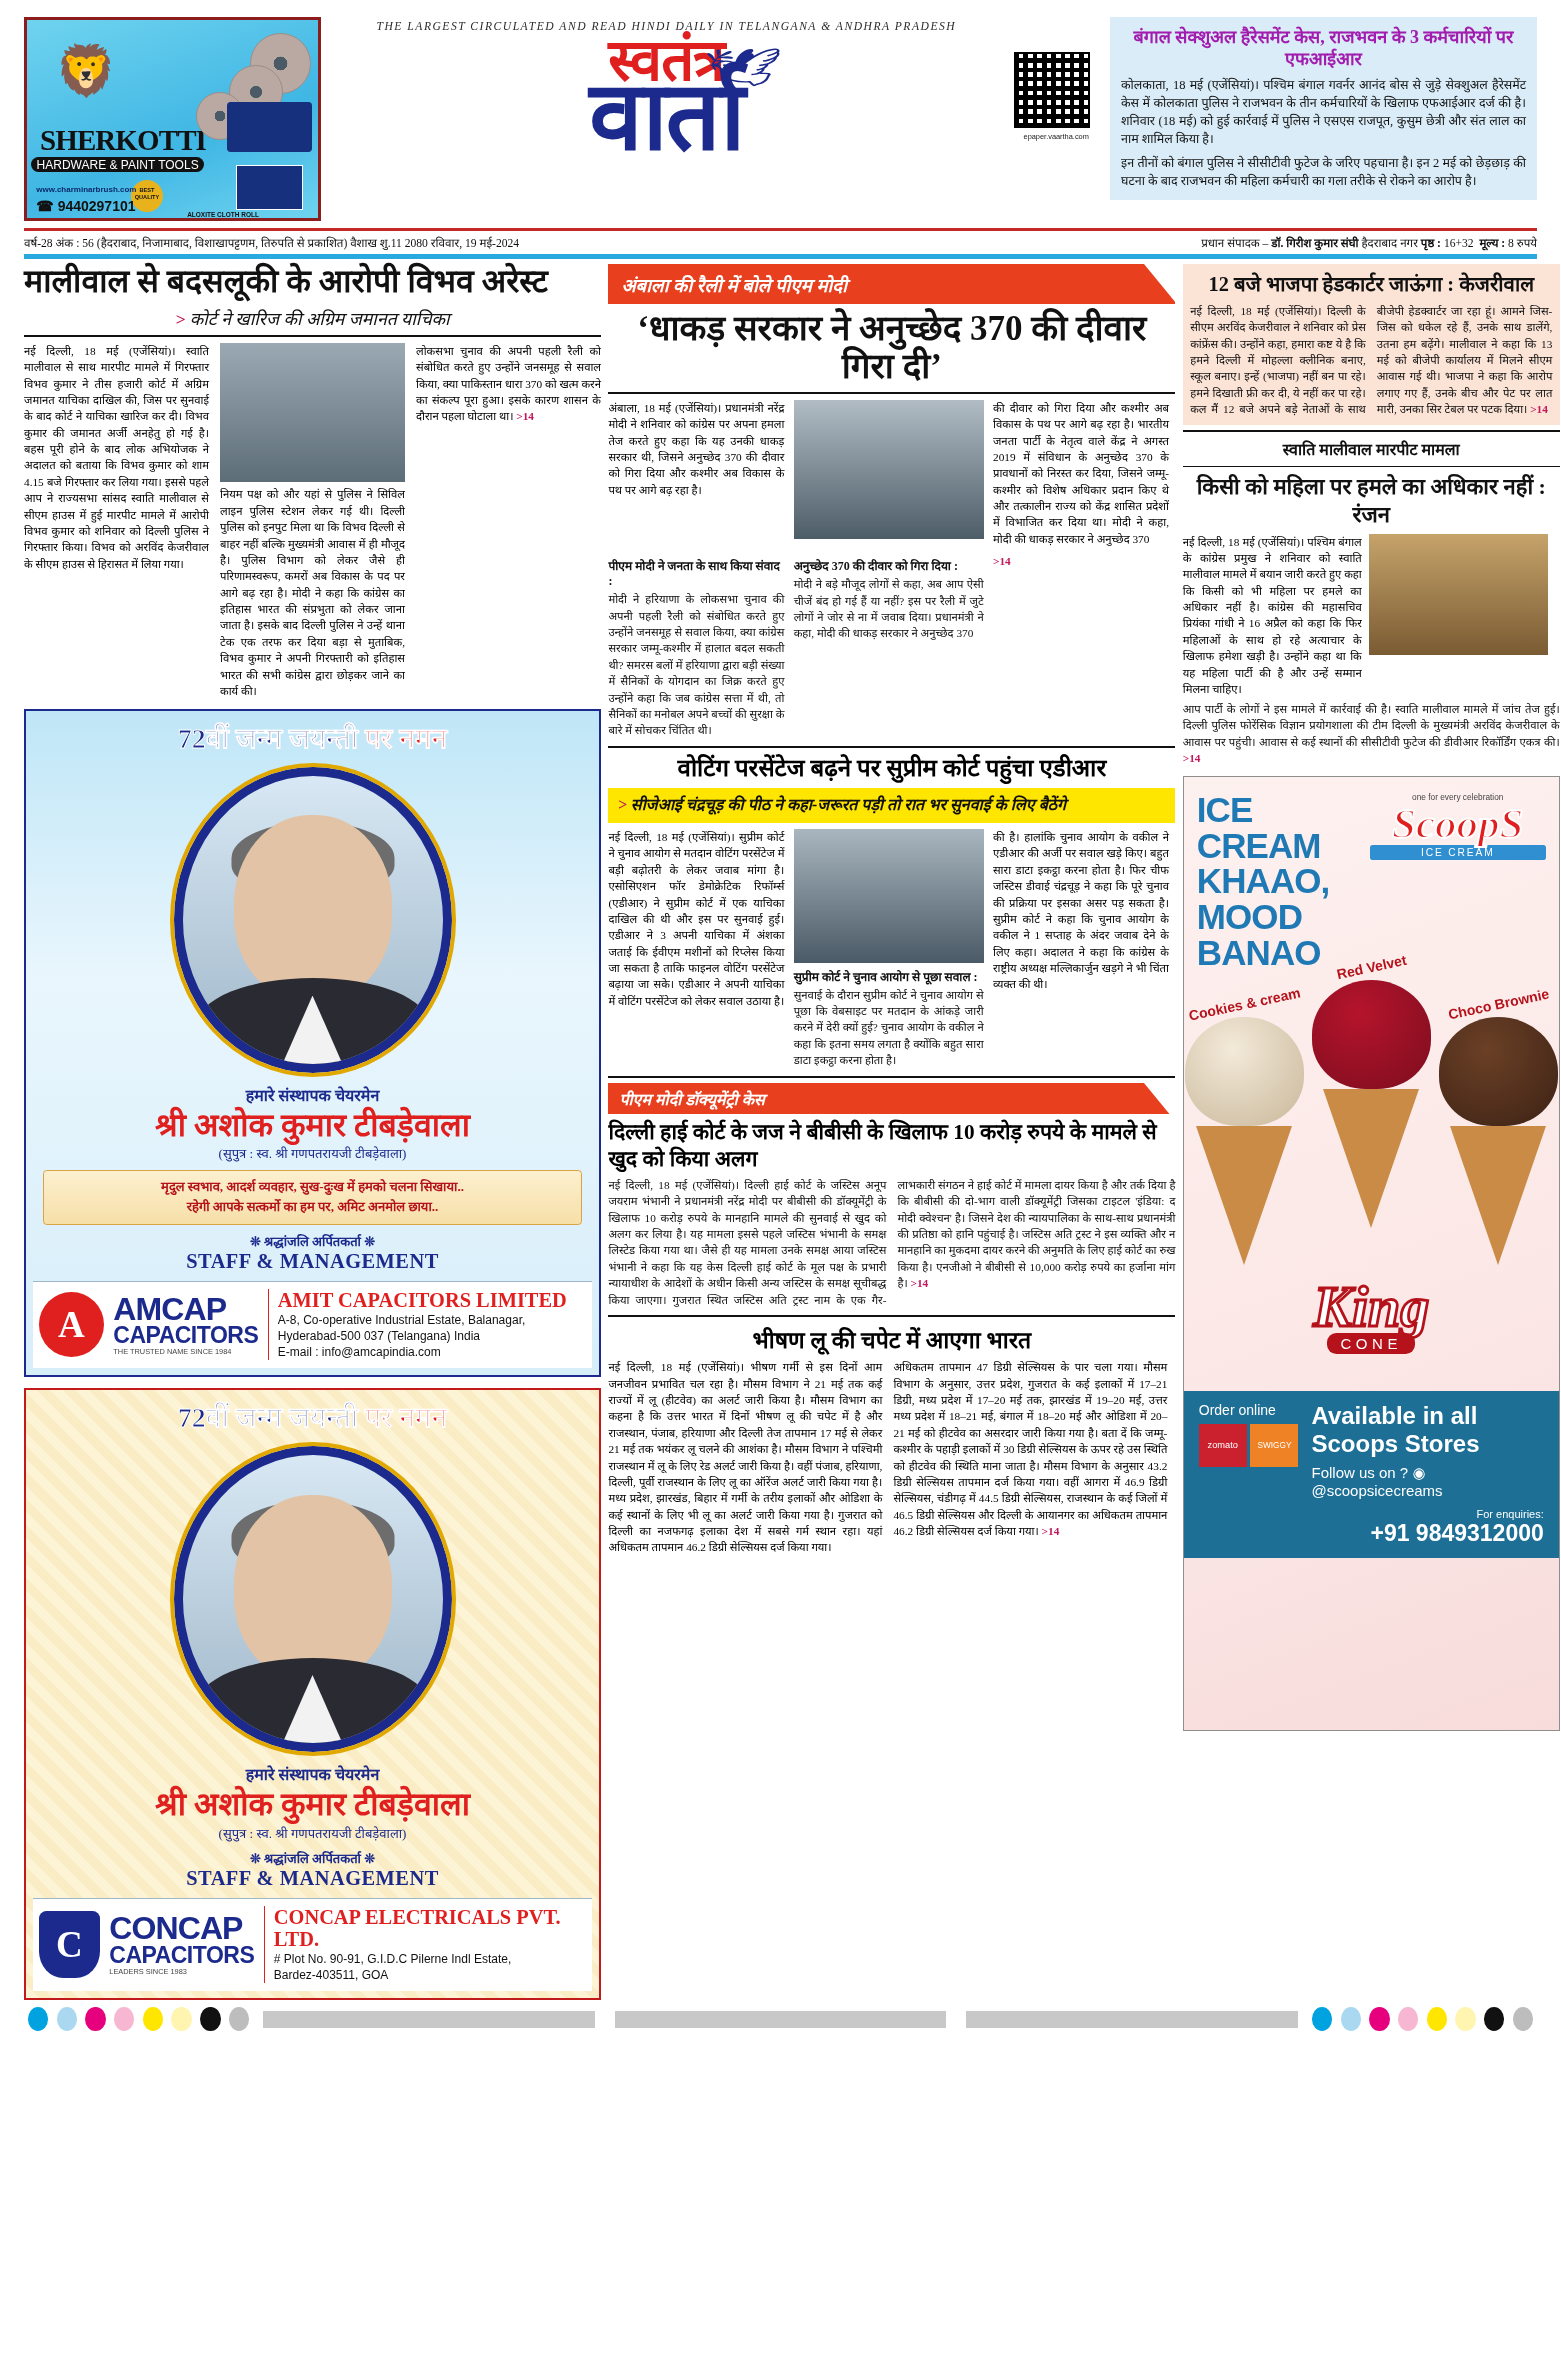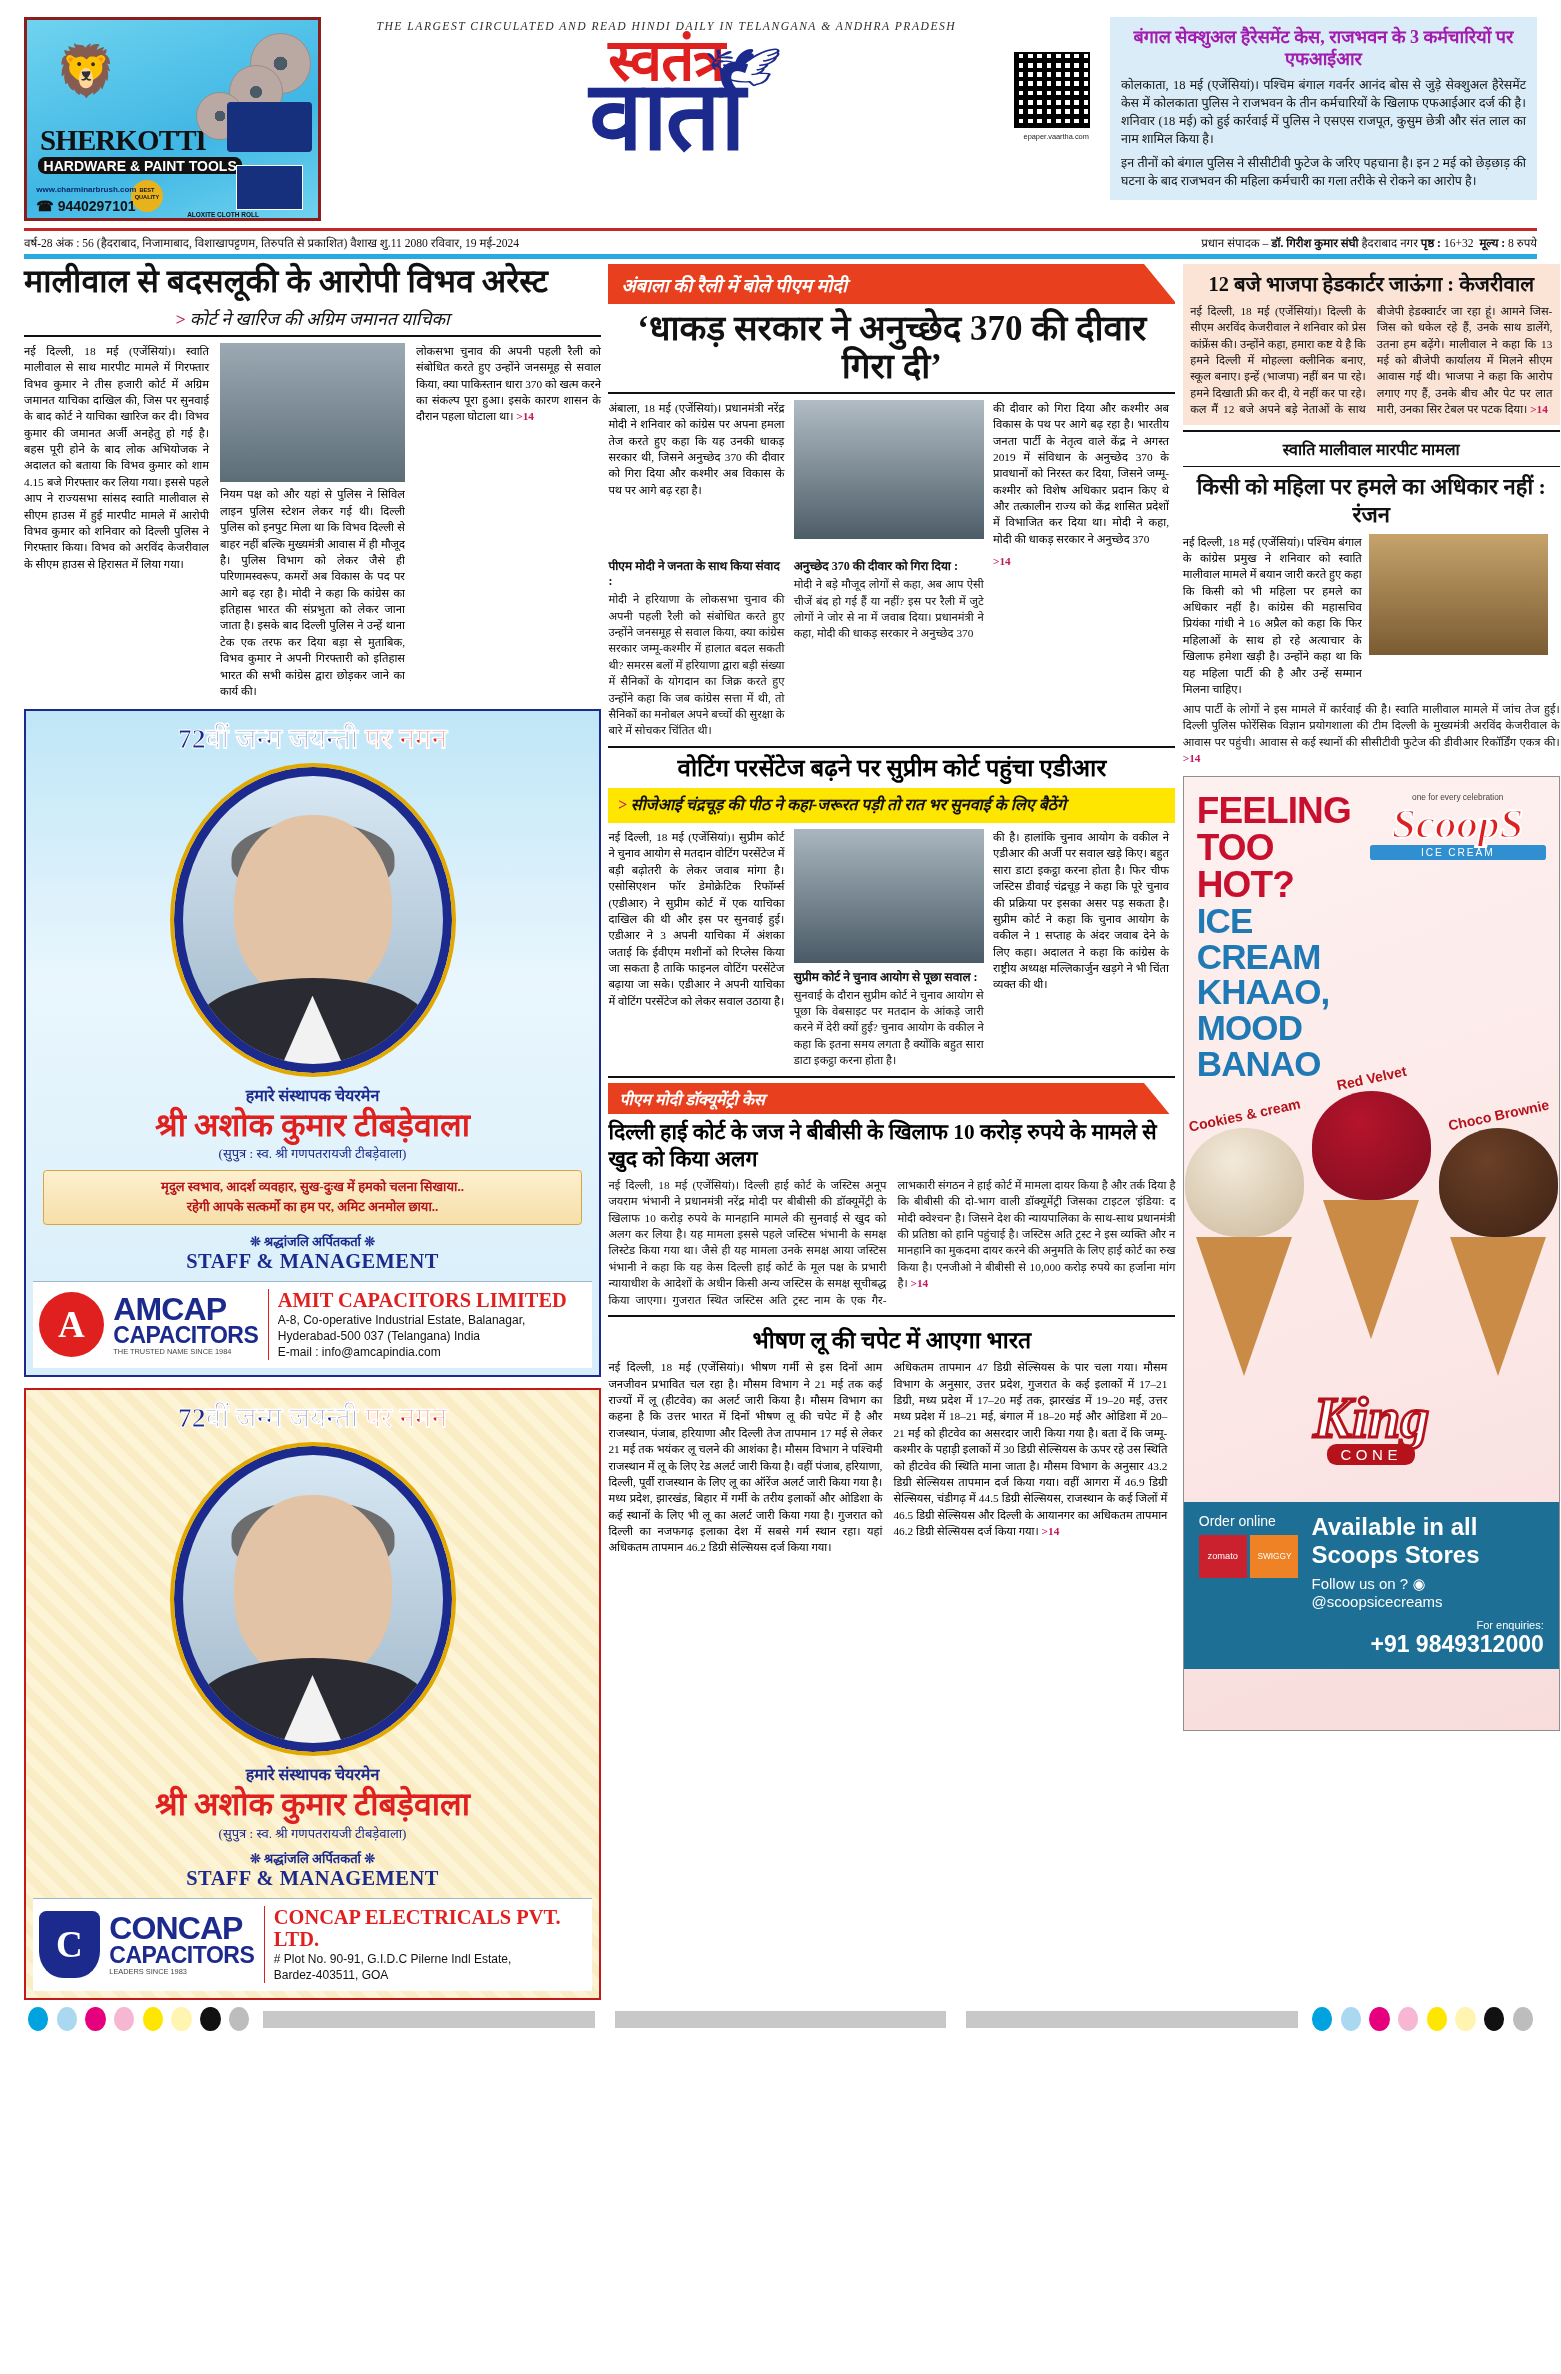--- a/index.html
+++ b/index.html
@@ -11,21 +11,21 @@
   }
   
   .masthead { display:flex; align-items:flex-start; padding:16.7px 24px 0 24px; gap:9.3px; }
   .ad-sherkotti {
     width:297px; height:204px; border:3.7px solid #8c1d1d; background:linear-gradient(160deg,#6fd3ef,#3fb6e4 60%,#6fd3ef);
     position:relative; flex:0 0 auto; padding:5.6px;
   }
   .ad-sherkotti .lion { position:absolute; left:28px; top:26px; font-size:50px; color:#111; line-height:1; }
   .ad-sherkotti .com { position:absolute; left:16.7px; top:96px; font-size:8.3px; font-weight:bold; letter-spacing:0.5px; color:#111;margin-top:48px;}
   .ad-sherkotti .brand { position:absolute; left:13px; top:104px; font-size:29px; font-weight:bold; font-family:"Liberation Serif",serif; color:#111; letter-spacing:-0.9px;}
-  .ad-sherkotti .sub { position:absolute; left:11px; top:137px; font-size:14px; font-weight:bold; color:#fff; background:#111; padding:0.9px 5.6px; border-radius:7.4px;}
+  .ad-sherkotti .sub { position:absolute; left:4px; top:137px; font-size:12px; font-weight:normal; color:#fff; background:#111; padding:0.9px 5.6px; border-radius:7.4px;}
   .ad-sherkotti .url { position:absolute; left:9.3px; bottom:24px; font-size:8px; color:#0a2a6b; font-weight:bold;}
   .ad-sherkotti .phone {position:absolute; left:9.3px; bottom:3.7px; font-size:14px; font-weight:bold; color:#111;}
   .ad-sherkotti .discs { position:absolute; right:7.4px; top:13px; }
   .disc { width:61px;height:61px;border-radius:50%;background:radial-gradient(circle at 50% 50%,#4a5a66 0 16%,#b9a9a2 17% 100%); border:0.9px solid #9d8d86;}
   .disc.d2{ position:absolute; right:28px; top:32px; width:54px;height:54px;}
   .disc.d3{ position:absolute; right:67px; top:59px; width:48px;height:48px;}
   .roll { position:absolute; right:5.6px; top:82px; width:85px;height:50px;background:#16307e;border-radius:3.7px;}
   .swatch {position:absolute; right:15px; bottom:7.4px;width:67px;height:45px;background:#16307e;border:0.9px solid #fff;}
   .best { position:absolute; left:104px; bottom:5.6px; width:32px;height:32px;border-radius:50%;background:#e8b21d;font-size:5.6px;color:#111;text-align:center;line-height:1.1;padding-top:7.4px;font-weight:bold;}
   .aloxite {position:absolute; right:59px; bottom:0px; font-size:6.5px; color:#111; font-weight:bold;}
@@ -387,21 +387,20 @@
         </div>
       </div>
       <div class="single" style="margin-top:3.7px;">
         <span>आप पार्टी के लोगों ने इस मामले में कार्रवाई की है। स्वाति मालीवाल मामले में जांच तेज हुई। दिल्ली पुलिस फोरेंसिक विज्ञान प्रयोगशाला की टीम दिल्ली के मुख्यमंत्री अरविंद केजरीवाल के आवास पर पहुंची। आवास से कई स्थानों की सीसीटीवी फुटेज की डीवीआर रिकॉर्डिंग एकत्र की।</span>
         <b class="contin">&gt;14</b>
       </div>
 
       <div class="scoops" style="margin-top:9.3px;height:955px;">
         <div style="display:flex;align-items:flex-start;padding:15px 13px 0;">
           <div style="flex:1;">
-            <div class="hot">FEELING TOO HOT?</div>
             <div class="blue">ICE CREAM KHAAO,</div>
             <div class="blue">MOOD BANAO</div>
           </div>
           <div class="scoops-logo">
             <div class="tag">one for every celebration</div>
             <div class="sc">ScoopS</div>
             <div class="ribbon">ICE CREAM</div>
           </div>
         </div>
 

